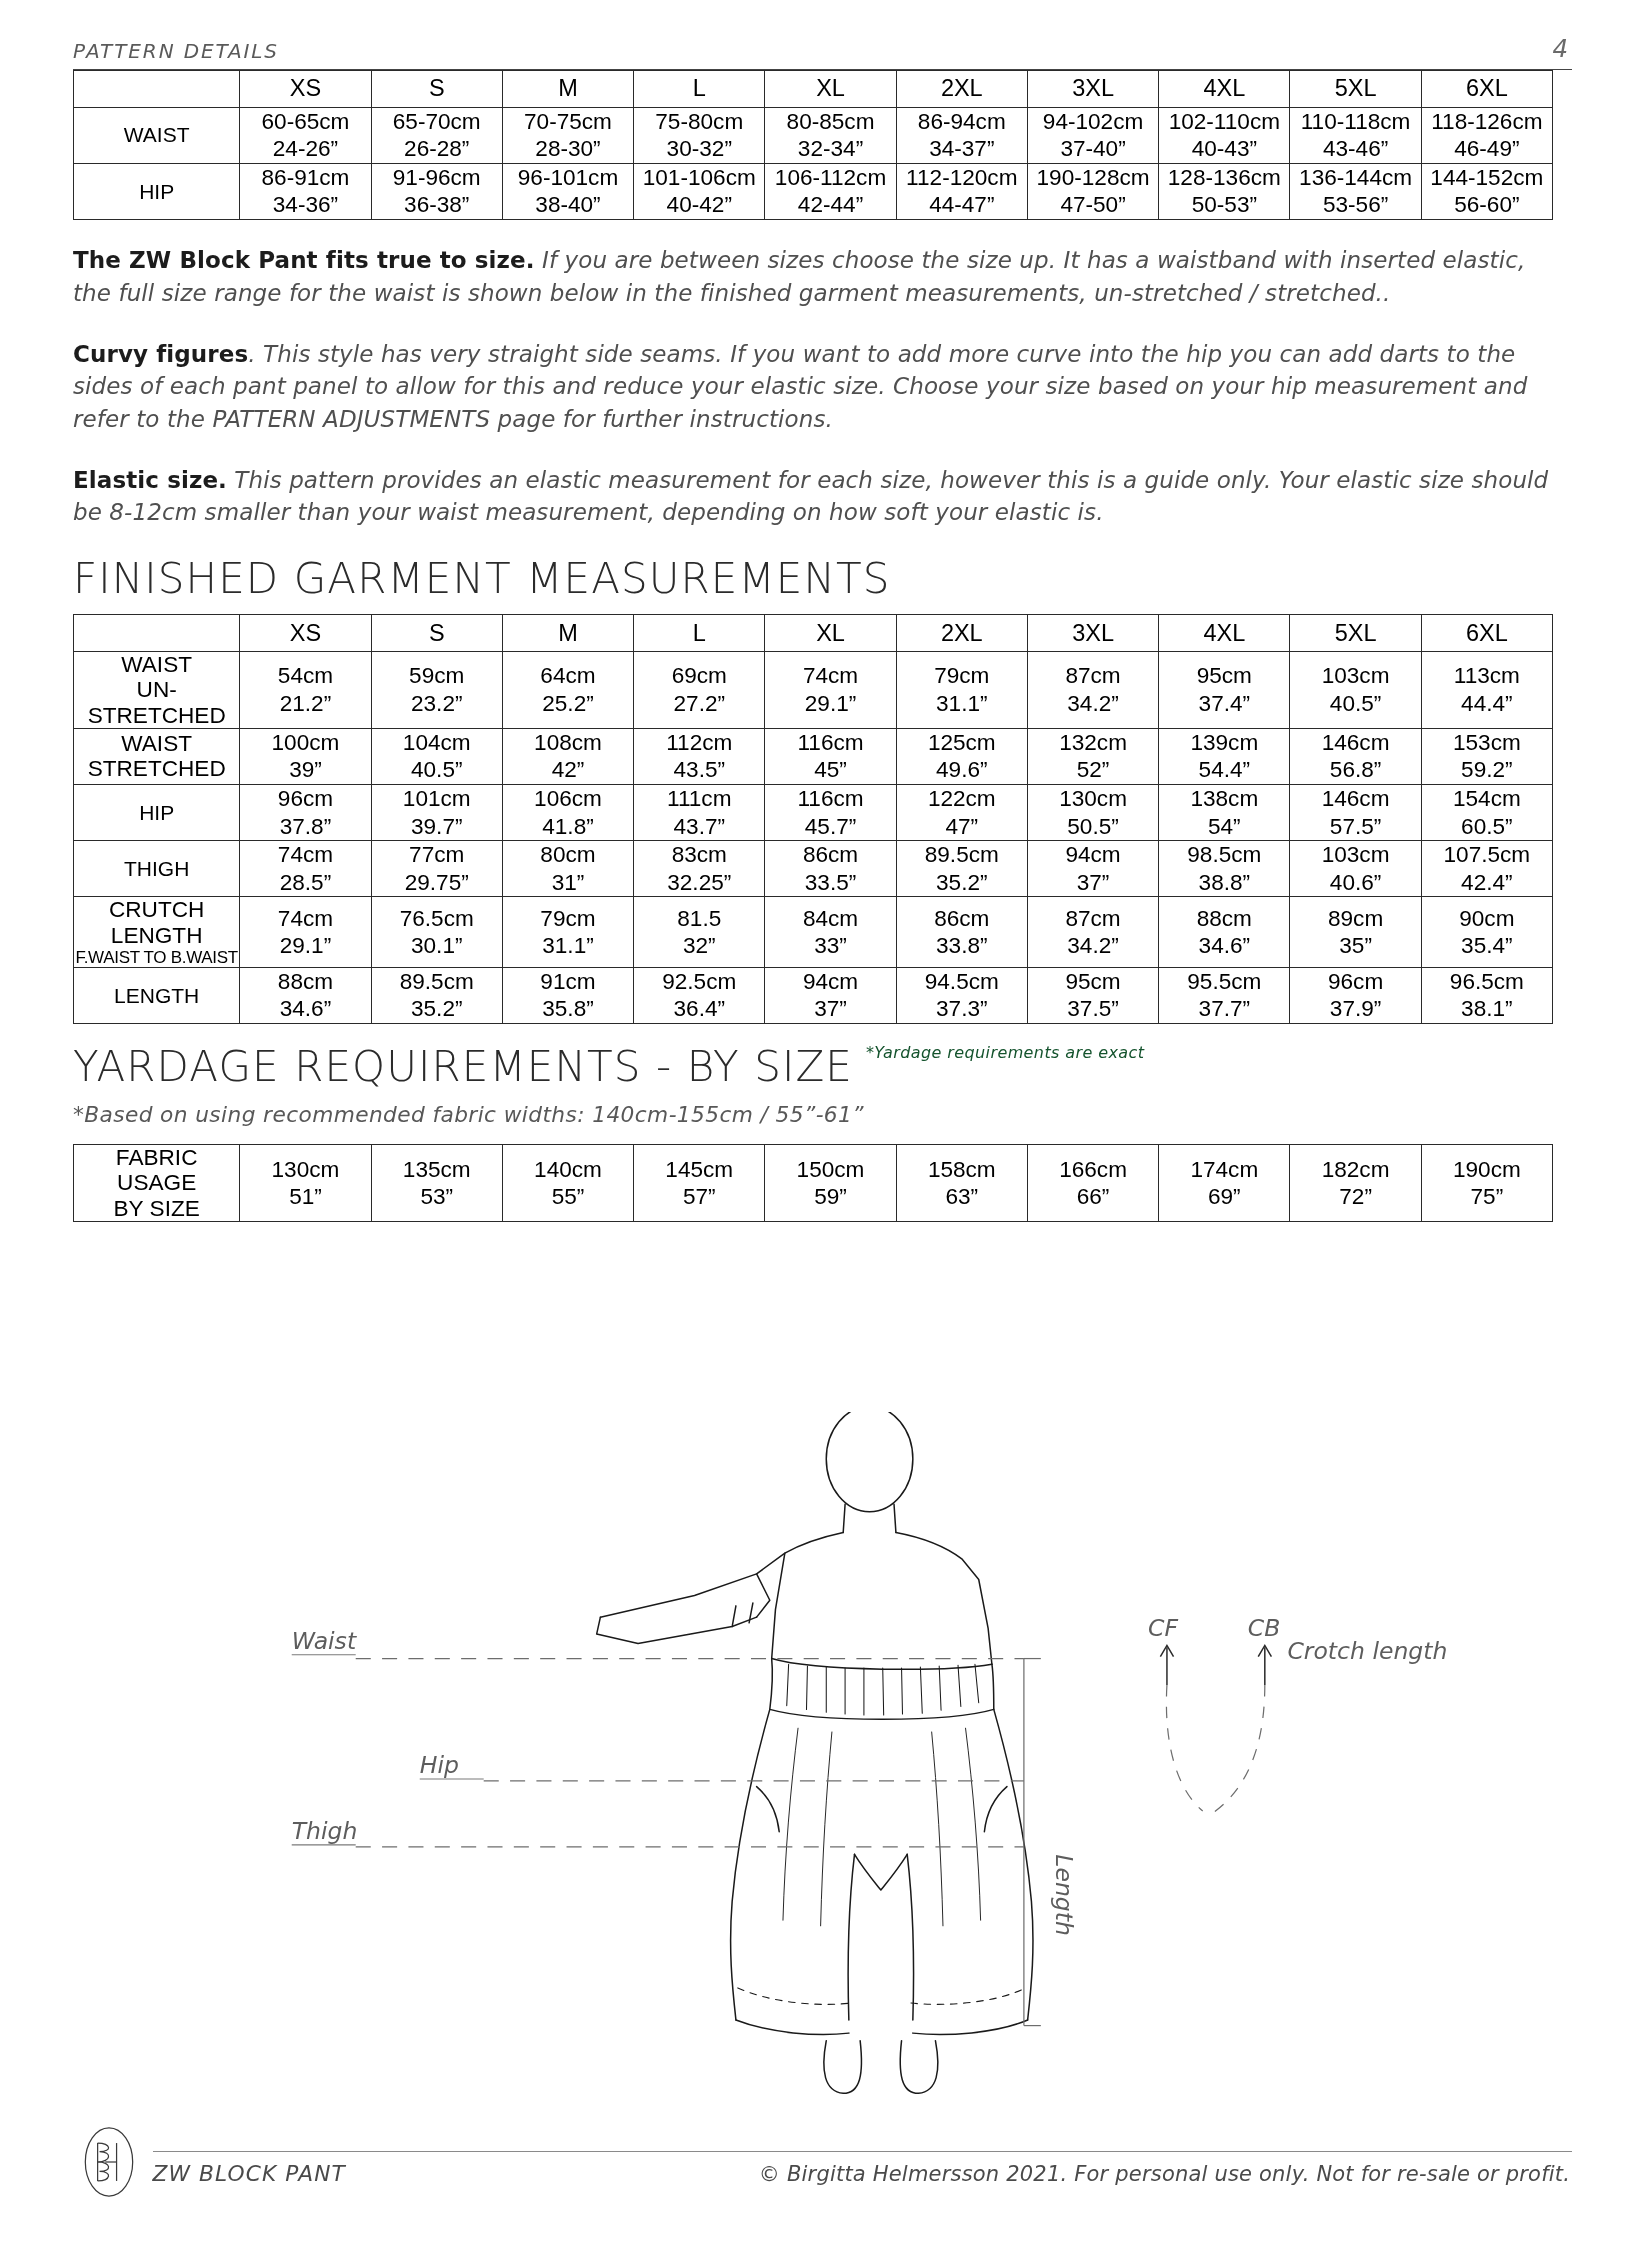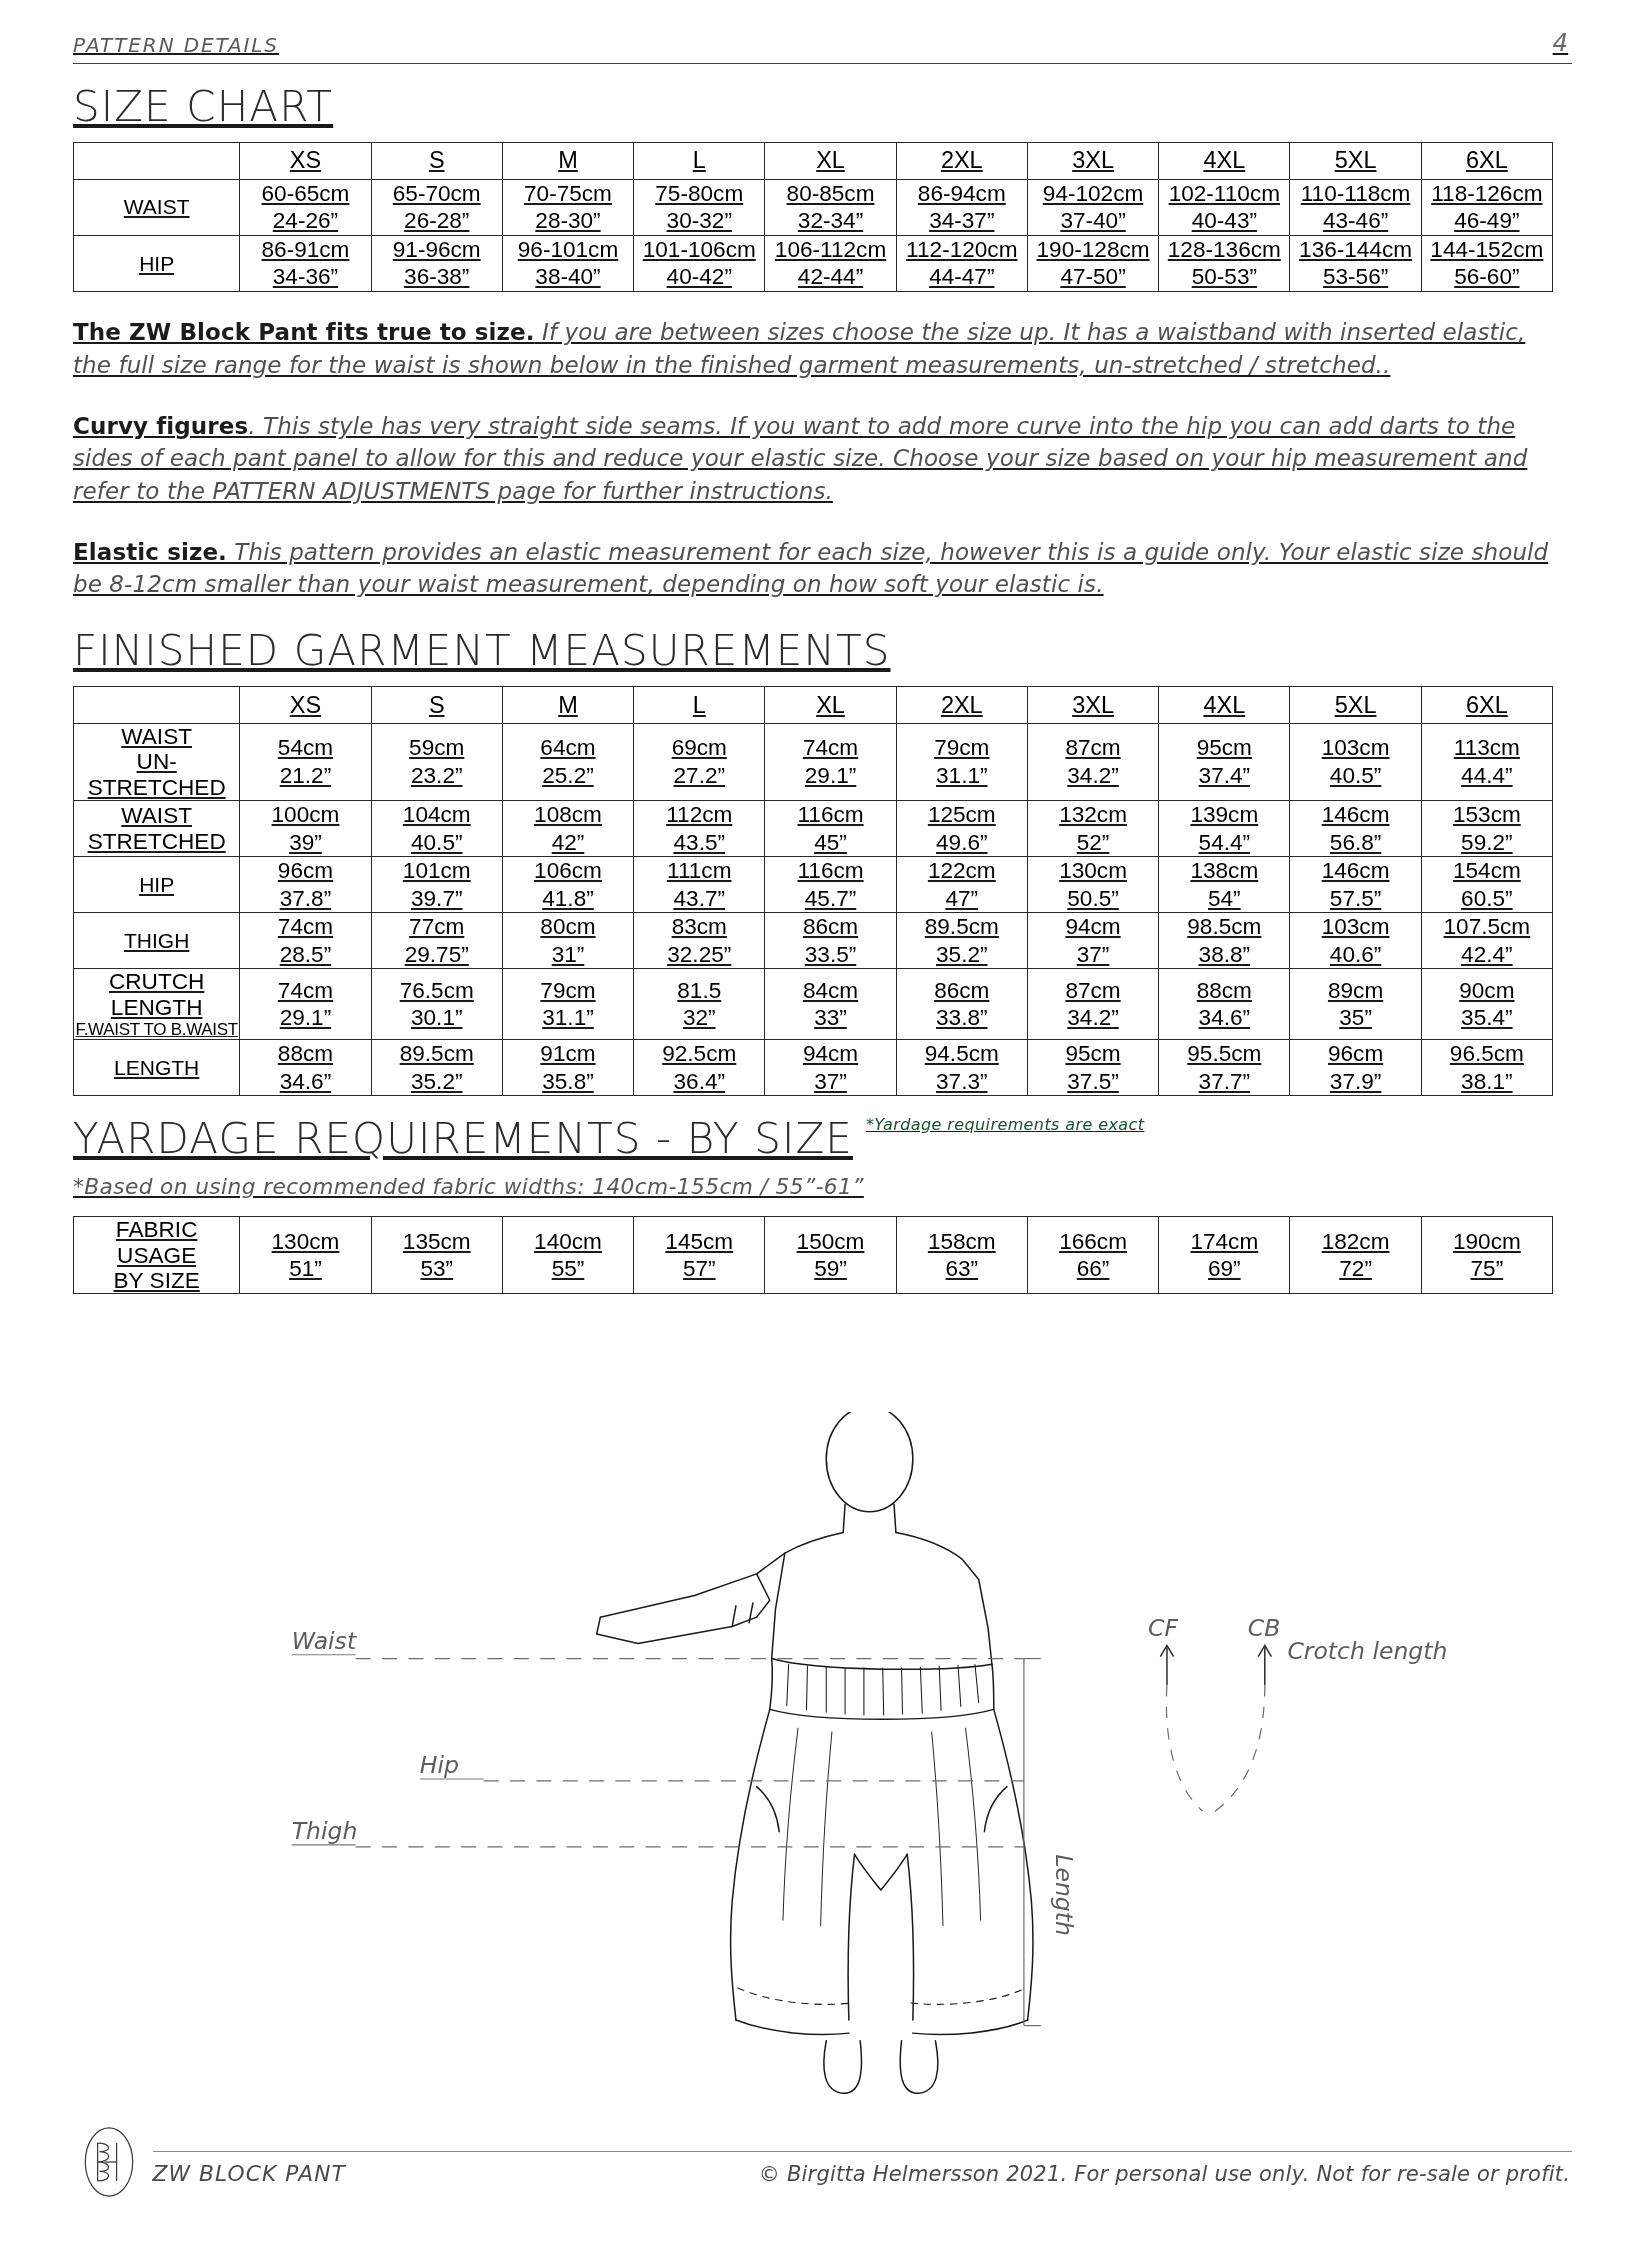--- a/index.html
+++ b/index.html
@@ -18,23 +18,22 @@
   .page {
     position: relative;
     width: 1646px;
     height: 2266px;
     padding: 0;
     box-sizing: border-box;
   }
   .content {
     position: absolute;
     left: 73px;
-    top: 28px;
+    top: 34px;
     width: 1499px;
-    text-decoration: underline;
   }
 
   
   .header-row {
     display: flex;
     align-items: flex-end;
     justify-content: space-between;
     padding-bottom: 3.8px;
   }
   .header-label {
@@ -225,21 +224,20 @@
   <div class="content">
 
     <div>
       <div class="header-row">
         <div class="header-label">PATTERN DETAILS</div>
         <div class="header-pageno">4</div>
       </div>
       <div class="header-rule"></div>
     </div>
 
-    <div class="section-title">SIZE CHART</div>
 
     <table class="measure">
       <colgroup>
         <col class="col-label">
         <col class="col-size">
           <col class="col-size">
           <col class="col-size">
           <col class="col-size">
           <col class="col-size">
         <col class="col-size">

